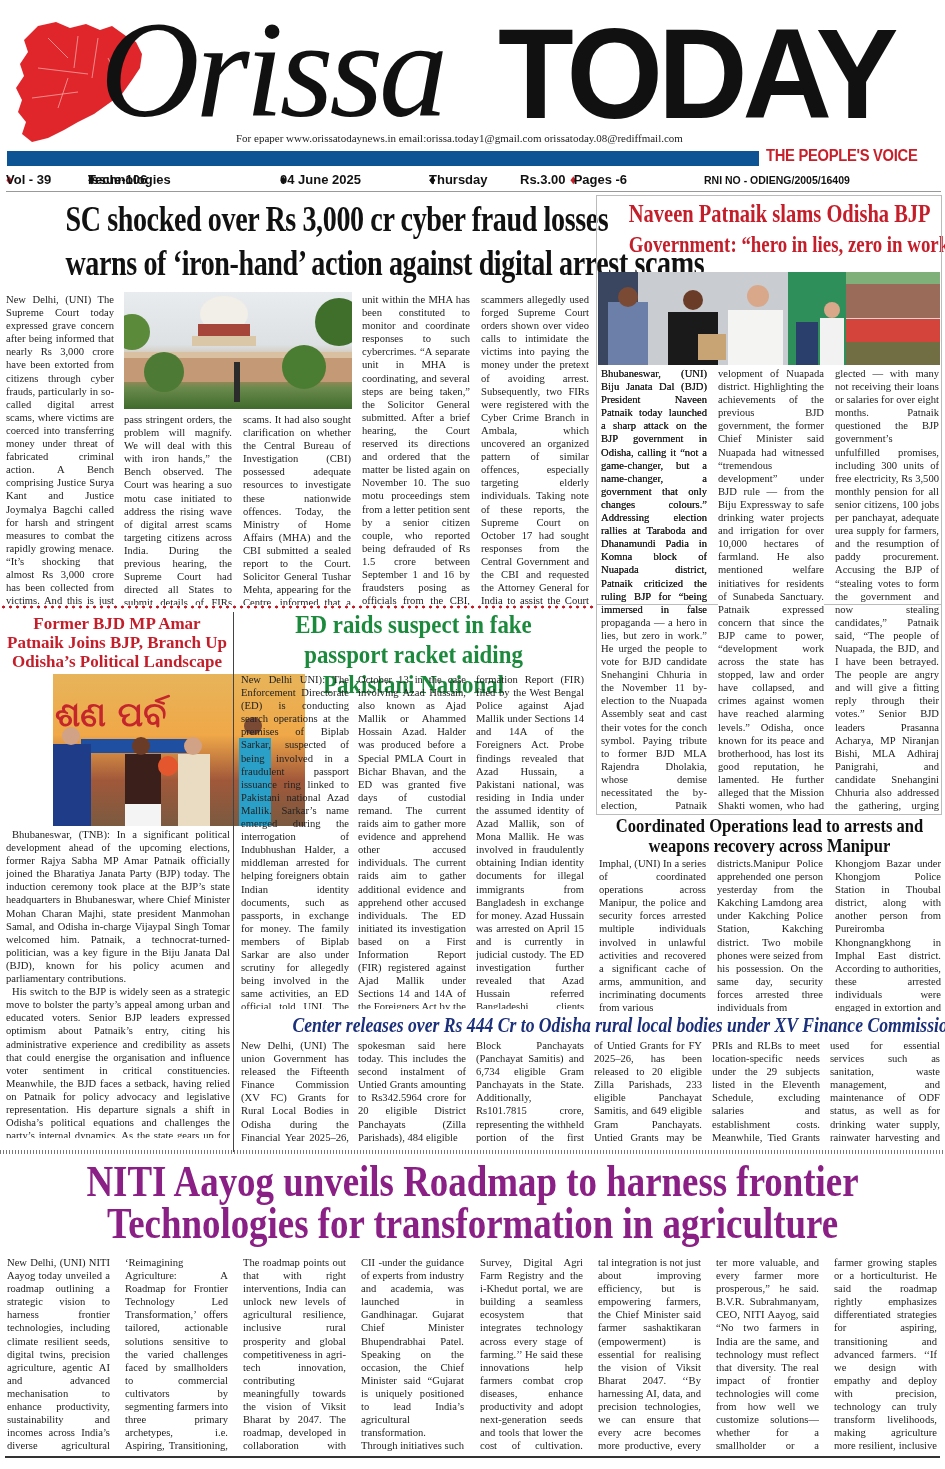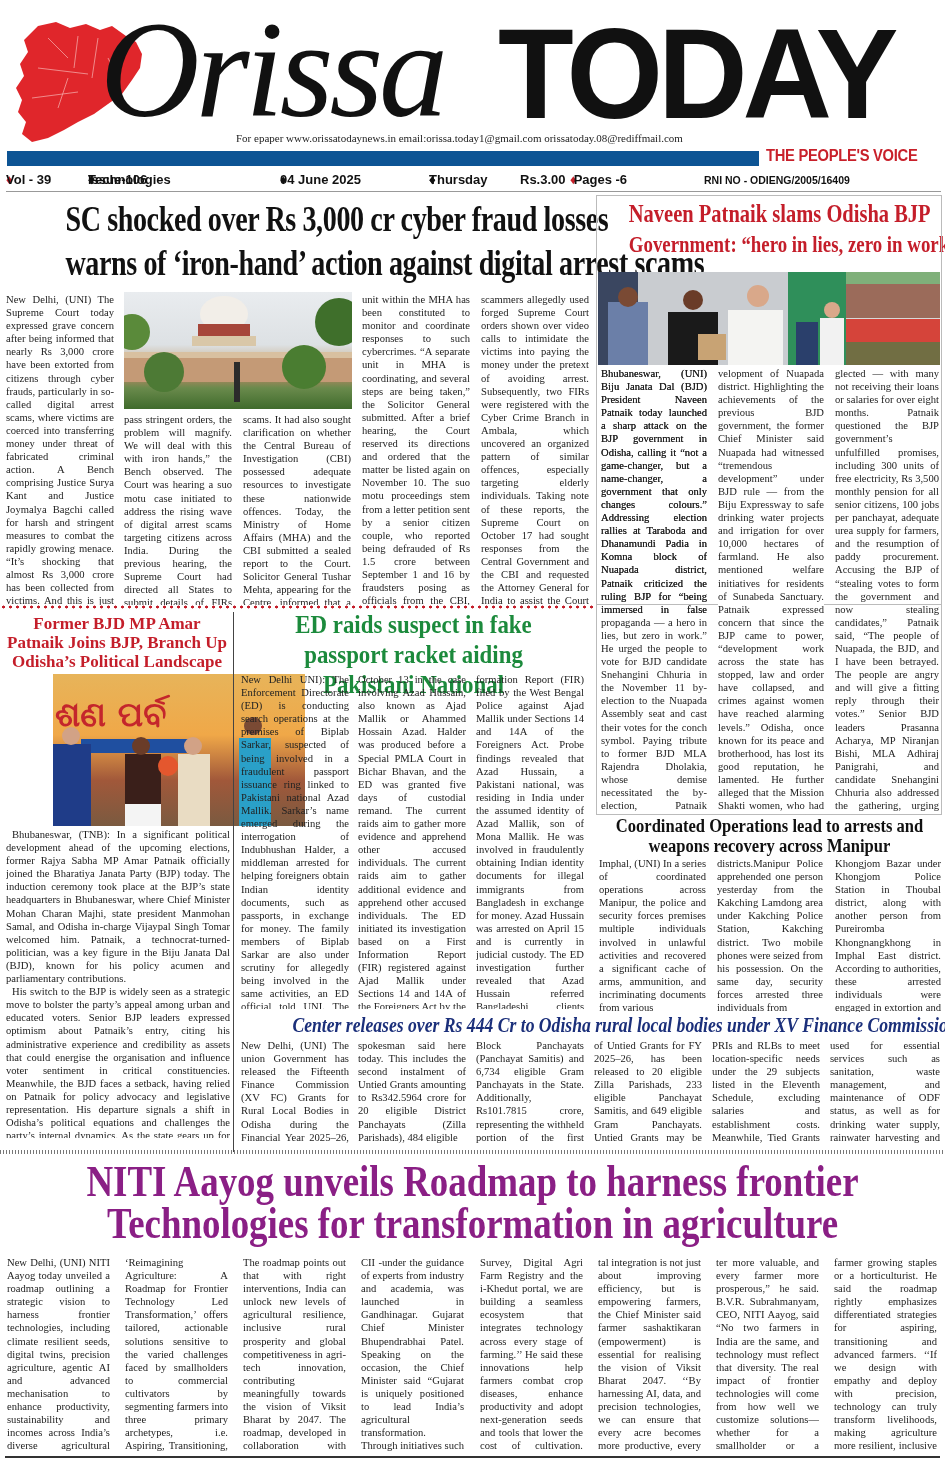--- a/index.html
+++ b/index.html
@@ -165,21 +165,21 @@
   <p style="text-indent:6px;">His switch to the BJP is widely seen as a strategic move to bolster the party’s appeal among urban and educated voters. Senior BJP leaders expressed optimism about Patnaik’s entry, citing his administrative experience and credibility as assets that could energise the organisation and influence voter sentiment in critical constituencies. Meanwhile, the BJD faces a setback, having relied on Patnaik for policy advocacy and legislative representation. His departure signals a shift in Odisha’s political equations and challenges the party’s internal dynamics. As the state gears up for elections, Patnaik’s move adds momentum to BJP’s campaign and reshapes the narrative in Odisha’s evolving political theatre.</p>
 </div>
 <div class="vrule" style="left:233px; top:612px; height:540px;"></div>
 
 <div class="abs hl ed-hl">ED raids suspect in fake passport racket aiding Pakistani National</div>
 <div class="col body-text" style="left:241px; top:673px; width:108px; height:336px;">New Delhi UNI): The Enforcement Directorate (ED) is conducting search operations at the premises of Biplab Sarkar, suspected of being involved in a fraudulent passport issuance ring linked to Pakistani national Azad Mallik. Sarkar’s name emerged during the interrogation of Indubhushan Halder, a middleman arrested for helping foreigners obtain Indian identity documents, such as passports, in exchange for money. The family members of Biplab Sarkar are also under scrutiny for allegedly being involved in the same activities, an ED official told UNI. The ED had previously arrested Indubhushan Halder, also known as Dullal, on</div>
 <div class="col body-text" style="left:358px; top:673px; width:108px; height:336px;">October 13 in the case involving Azad Hussain, also known as Ajad Mallik or Ahammed Hossain Azad. Halder was produced before a Special PMLA Court in Bichar Bhavan, and the ED was granted five days of custodial remand. The current raids aim to gather more evidence and apprehend other accused individuals. The current raids aim to gather additional evidence and apprehend other accused individuals. The ED initiated its investigation based on a First Information Report (FIR) registered against Ajad Mallik under Sections 14 and 14A of the Foreigners Act by the West Bengal Police. The investigation was initiated following a First In-</div>
 <div class="col body-text" style="left:476px; top:673px; width:108px; height:336px;">formation Report (FIR) filed by the West Bengal Police against Ajad Mallik under Sections 14 and 14A of the Foreigners Act. Probe findings revealed that Azad Hussain, a Pakistani national, was residing in India under the assumed identity of Azad Mallik, son of Mona Mallik. He was involved in fraudulently obtaining Indian identity documents for illegal immigrants from Bangladesh in exchange for money. Azad Hussain was arrested on April 15 and is currently in judicial custody. The ED investigation further revealed that Azad Hussain referred Bangladeshi clients seeking Indian passports to Indubhushan Halder, a resident of Chakdah, Nadia.</div>
 
 <div class="abs hl manipur-hl">Coordinated Operations lead to arrests and weapons recovery across Manipur</div>
-<div class="col body-text" style="left:599px; top:857px; width:107px; height:155px; background:#fff;">Imphal, (UNI) In a series of coordinated operations across Manipur, the police and security forces premises multiple individuals involved in unlawful activities and recovered a significant cache of arms, ammunition, and incriminating documents from various</div>
+<div class="col body-text" style="left:599px; top:857px; width:107px; height:155px; background:#fff;">Imphal, (UNI) In a series of coordinated operations across Manipur, the police and security forces arrested multiple individuals involved in unlawful activities and recovered a significant cache of arms, ammunition, and incriminating documents from various</div>
 <div class="col body-text" style="left:717px; top:857px; width:106px; height:155px; background:#fff;">districts.Manipur Police apprehended one person yesterday from the Kakching Lamdong area under Kakching Police Station, Kakching district. Two mobile phones were seized from his possession. On the same day, security forces arrested three individuals from</div>
 <div class="col body-text" style="left:835px; top:857px; width:106px; height:155px; background:#fff;">Khongjom Bazar under Khongjom Police Station in Thoubal district, along with another person from Pureiromba Khongnangkhong in Imphal East district. According to authorities, these arrested individuals were engaged in extortion and mediating disputes through intimidation.</div>
 
 <div class="abs hl center-hl">Center releases over Rs 444 Cr to Odisha rural local bodies under XV Finance Commission Grants</div>
 <div class="col body-text" style="left:241px; top:1039px; width:108px; height:106px;">New Delhi, (UNI) The union Government has released the Fifteenth Finance Commission (XV FC) Grants for Rural Local Bodies in Odisha during the Financial Year 2025–26, an official</div>
 <div class="col body-text" style="left:358px; top:1039px; width:108px; height:106px;">spokesman said here today. This includes the second instalment of Untied Grants amounting to Rs342.5964 crore for 20 eligible District Panchayats (Zilla Parishads), 484 eligible</div>
 <div class="col body-text" style="left:476px; top:1039px; width:108px; height:106px;">Block Panchayats (Panchayat Samitis) and 6,734 eligible Gram Panchayats in the State. Additionally, Rs101.7815 crore, representing the withheld portion of the first instalment</div>
 <div class="col body-text" style="left:594px; top:1039px; width:108px; height:106px;">of Untied Grants for FY 2025–26, has been released to 20 eligible Zilla Parishads, 233 eligible Panchayat Samitis, and 649 eligible Gram Panchayats. Untied Grants may be utilized by</div>
 <div class="col body-text" style="left:712px; top:1039px; width:108px; height:106px;">PRIs and RLBs to meet location-specific needs under the 29 subjects listed in the Eleventh Schedule, excluding salaries and establishment costs. Meanwhile, Tied Grants are to be</div>
 <div class="col body-text" style="left:830px; top:1039px; width:110px; height:106px;">used for essential services such as sanitation, waste management, and maintenance of ODF status, as well as for drinking water supply, rainwater harvesting and water recycling.</div>

